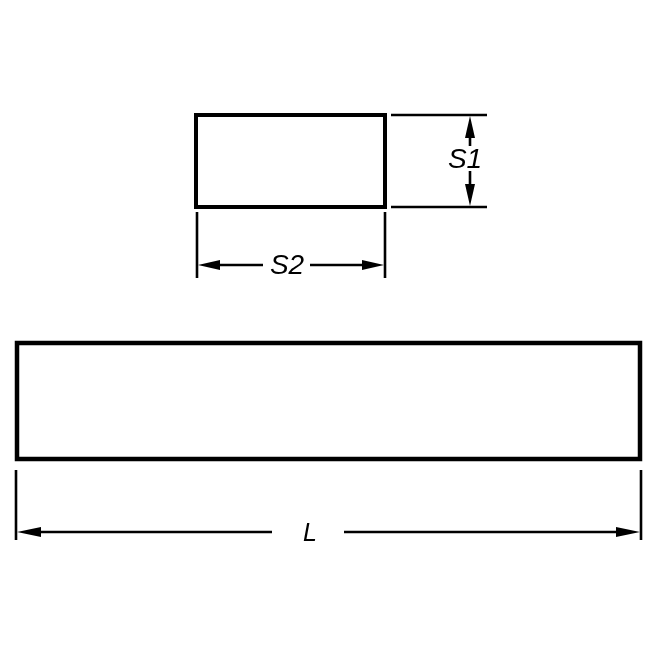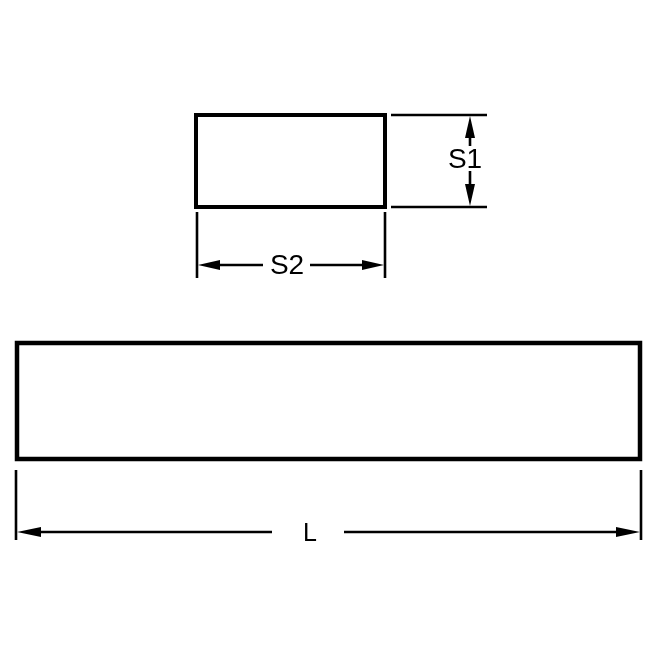--- a/index.html
+++ b/index.html
@@ -7,20 +7,21 @@
     padding: 0;
     background: #ffffff;
   }
   .canvas {
     position: relative;
     width: 670px;
     height: 670px;
     background: var(--bg-color, #ffffff);
     font-family: "Liberation Sans", sans-serif;
     overflow: hidden;
+    font-style: italic;
   }
   svg {
     display: block;
   }
   .outline {
     fill: none;
     stroke: var(--line-color, #000000);
     stroke-width: 4;
   }
   .outline-heavy {

